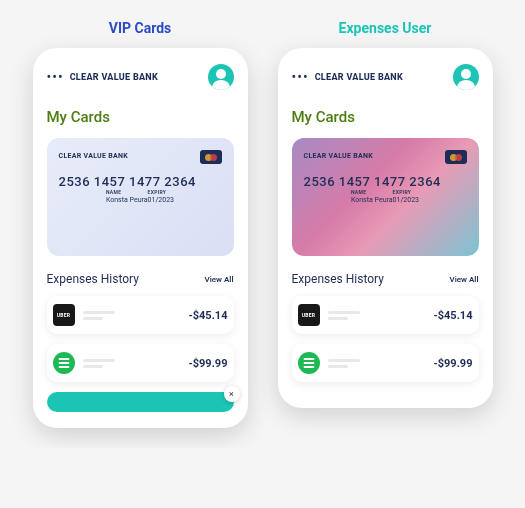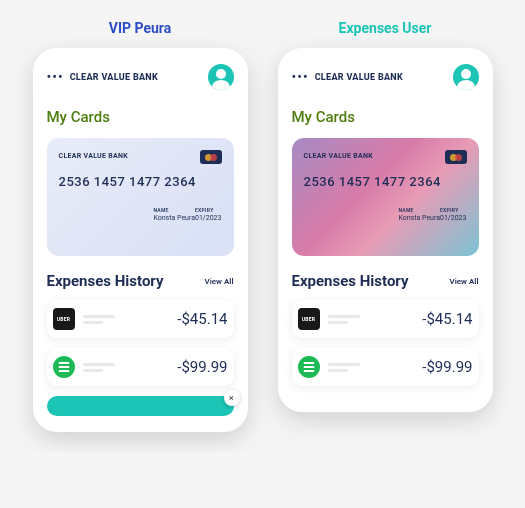--- a/index.html
+++ b/index.html
@@ -18,49 +18,49 @@
 .avatar::after{content:"";position:absolute;width:18px;height:14px;border-radius:50% 50% 0 0;background:#fff;bottom:-4px;left:4px}
 .section-title{font-size:15px;font-weight:500;color:#4d7c0f;margin-bottom:12px}
 .card{border-radius:12px;padding:14px 12px;margin-bottom:16px;position:relative;min-height:118px}
 .card.vip-card{background:linear-gradient(135deg,#e8ecf9 0%,#d9e0f5 100%)}
 .card.inactive-card{background:linear-gradient(135deg,#a78bc4 0%,#d77ba8 40%,#e89bb5 60%,#7bc4d4 100%)}
 .card-bank{font-size:7px;font-weight:700;color:#1e2d56;letter-spacing:0.3px}
 .card-logo{position:absolute;right:12px;top:12px;width:22px;height:14px;background:#1e2d56;border-radius:3px;display:flex;align-items:center;justify-content:center}
 .card-logo::before{content:"";width:7px;height:7px;border-radius:50%;background:#c93;margin-right:-2px}
 .card-logo::after{content:"";width:7px;height:7px;border-radius:50%;background:#d44;opacity:0.8}
 .card-number{font-size:13px;font-weight:500;color:#1e2d56;margin-top:14px;letter-spacing:0.5px}
-.card-footer{display:flex;justify-content:flex-end;margin-top:18px}
+.card-footer{display:flex;justify-content:center;}
 .card-field{display:flex;flex-direction:column}
 .card-label{font-size:5px;font-weight:600;color:#1e2d56;letter-spacing:0.3px}
 .card-value{font-size:7px;color:#1e2d56;margin-top:1px}
 .expenses-header{display:flex;justify-content:space-between;align-items:center;margin-bottom:10px}
-.expenses-title{font-size:15px;color:#1e2d56;font-weight:700}
+.expenses-title{font-size:12px;color:#1e2d56;font-weight:400}
 .view-all{font-size:8px;color:#1e2d56;font-weight:600}
 .expense-item{display:flex;align-items:center;justify-content:space-between;background:#fff;border-radius:10px;padding:8px 6px;margin-bottom:10px;box-shadow:0 2px 8px rgba(0,0,0,0.08)}
 .expense-left{display:flex;align-items:center;gap:8px}
 .merchant-icon{width:22px;height:22px;border-radius:4px;display:flex;align-items:center;justify-content:center}
 .uber{background:#181818}
 .uber-text{color:#fff;font-size:5px;font-weight:700;letter-spacing:0.3px}
 .spotify{background:#1db954;border-radius:50%;position:relative}
 .spotify::before{content:"";position:absolute;width:12px;height:2px;background:#fff;border-radius:2px;top:6px;left:5px;box-shadow:0 4px 0 #fff,0 8px 0 #fff;transform:scaleX(0.9)}
 .lines{display:flex;flex-direction:column;gap:3px}
 .line{height:3px;background:#e8e8e8;border-radius:2px}
 .line.l1{width:32px}
 .line.l2{width:20px}
-.amount{font-size:15px;font-weight:400;color:#1e2d56}
+.amount{font-size:11px;font-weight:700;color:#1e2d56}
 .promo{background:#1bc4b5;border-radius:10px;padding:10px 12px;margin-top:6px;position:relative}
 .promo-close{position:absolute;top:-6px;right:-6px;width:16px;height:16px;border-radius:50%;background:#fff;box-shadow:0 1px 4px rgba(0,0,0,0.2);display:flex;align-items:center;justify-content:center;font-size:9px;color:#333}
 .promo-text{font-size:8.5px;color:#1e2d56;line-height:1.35}
 .promo-text b{font-weight:800}
 </style>
 </head>
 <body>
 
 <div class="screen-wrap">
-  <div class="label vip">VIP Peura</div>
+  <div class="label vip">VIP Cards</div>
   <div class="screen">
     <div class="header">
       <div class="header-left">
         <span class="dots">•••</span>
         <span class="bank-name">CLEAR VALUE BANK</span>
       </div>
       <div class="avatar"></div>
     </div>
     <div class="section-title">My Cards</div>
     <div class="card vip-card">

